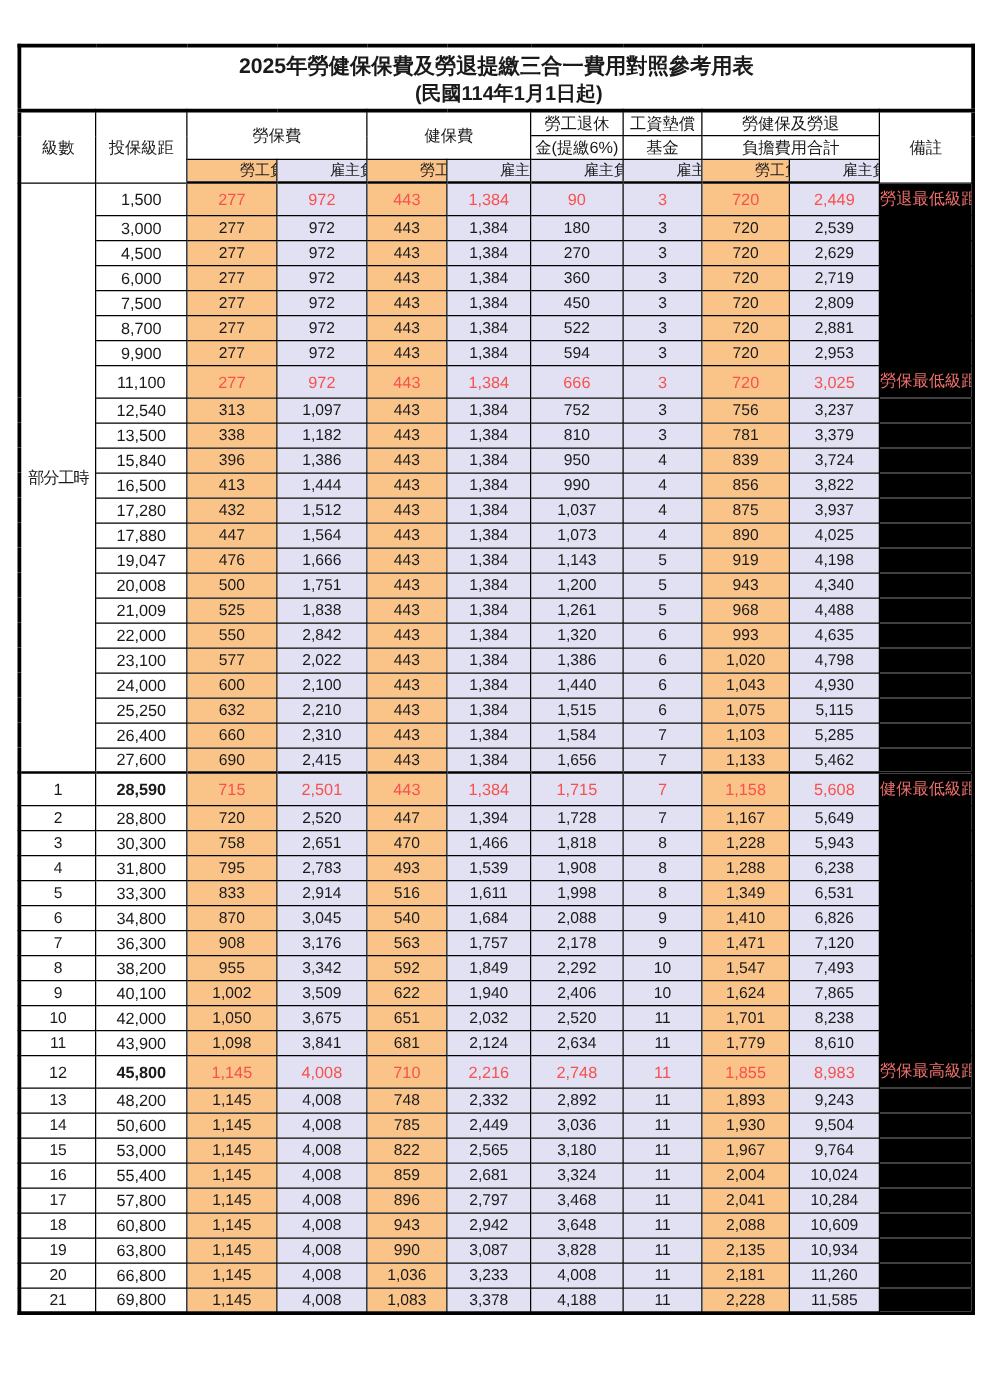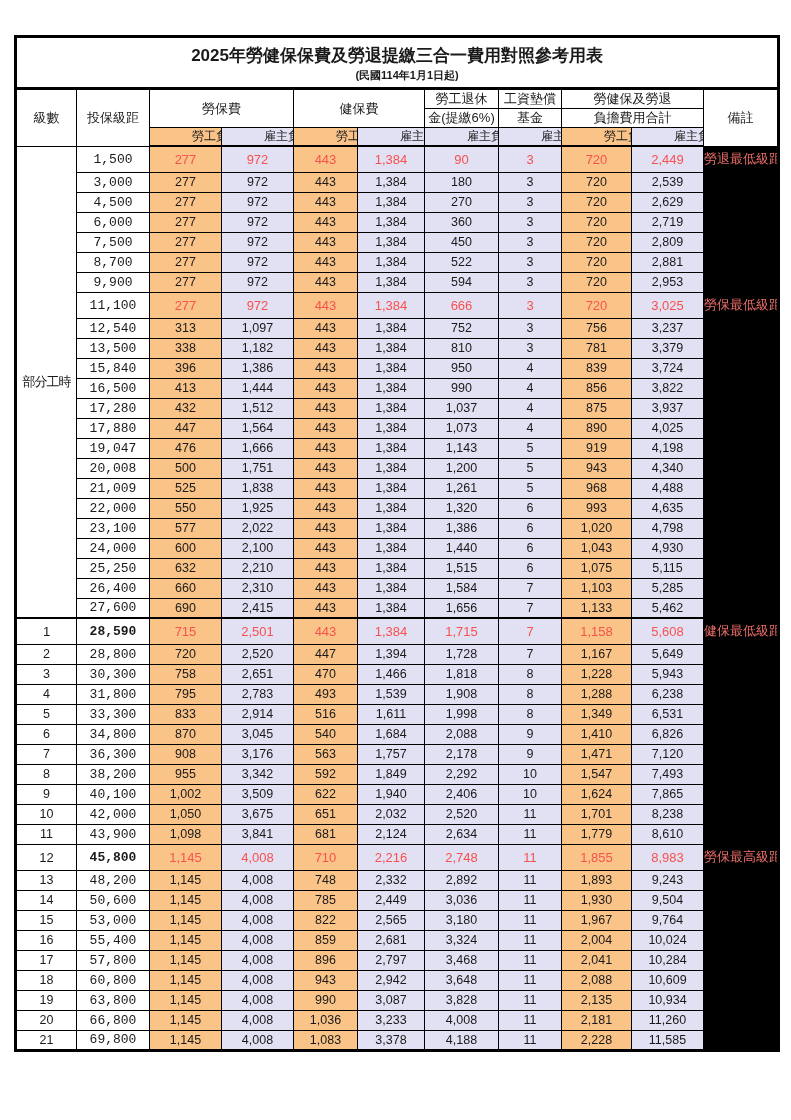--- a/index.html
+++ b/index.html
@@ -23,34 +23,34 @@
   }
   td,th{
     border:1.5px solid var(--border);
     text-align:center;vertical-align:middle;
     padding:0;overflow:hidden;white-space:nowrap;
     font-size:12.5px;font-weight:normal;color:#1a1a1a;
   }
   
   .title-cell{border-bottom:3px solid var(--border);height:52px;padding:2px 0;}
   .title-line{font-size:17px;font-weight:bold;line-height:1.5;}
-  .subtitle-line{font-size:11px;font-weight:bold;line-height:1.2;margin-left:20px;}
+  .subtitle-line{font-size:16px;font-weight:bold;line-height:1.2;margin-left:20px;}
   
   tr.h1 th{height:17px;font-size:13px;}
   tr.h2 th{height:17px;font-size:13px;margin-left:12px;}
   tr.h3 th{height:18px;font-size:12px;border-bottom:2.5px solid var(--border);padding-left:42px;}
   .w{background:var(--worker-bg);}
   .e{background:var(--employer-bg);}
   
   tr.row{height:20px;}
   tr.hl{height:26px;}
   tr.tt td{border-top:2.5px solid var(--border);}
   td.grade{background:#fff;}
   td.pt{font-size:12px;letter-spacing:-1px;}
-  td.bracket{background:#fff;font-size:13px;font-family:Liberation Mono, monospace;}
+  td.bracket{background:#fff;font-size:13px;}
   td.bigb{font-size:15px;font-weight:bold;}
   td.note{font-size:10.5px;background:#000000;}
   tr.hl td.val{color:var(--red);}
   tr.hl td.note{color:var(--note-red);}
   tr.hl td{font-size:13px;}
 </style>
 </head>
 <body>
 
 <div class="sheet">
@@ -303,21 +303,21 @@
           <td class="val e">1,384</td>
           <td class="val e">1,261</td>
           <td class="val e">5</td>
           <td class="val w">968</td>
           <td class="val e">4,488</td>
           <td class="note"></td>
         </tr>
         <tr class="row">
           <td class="bracket">22,000</td>
           <td class="val w">550</td>
-          <td class="val e">1,925</td>
+          <td class="val e">2,842</td>
           <td class="val w">443</td>
           <td class="val e">1,384</td>
           <td class="val e">1,320</td>
           <td class="val e">6</td>
           <td class="val w">993</td>
           <td class="val e">4,635</td>
           <td class="note"></td>
         </tr>
         <tr class="row">
           <td class="bracket">23,100</td>

